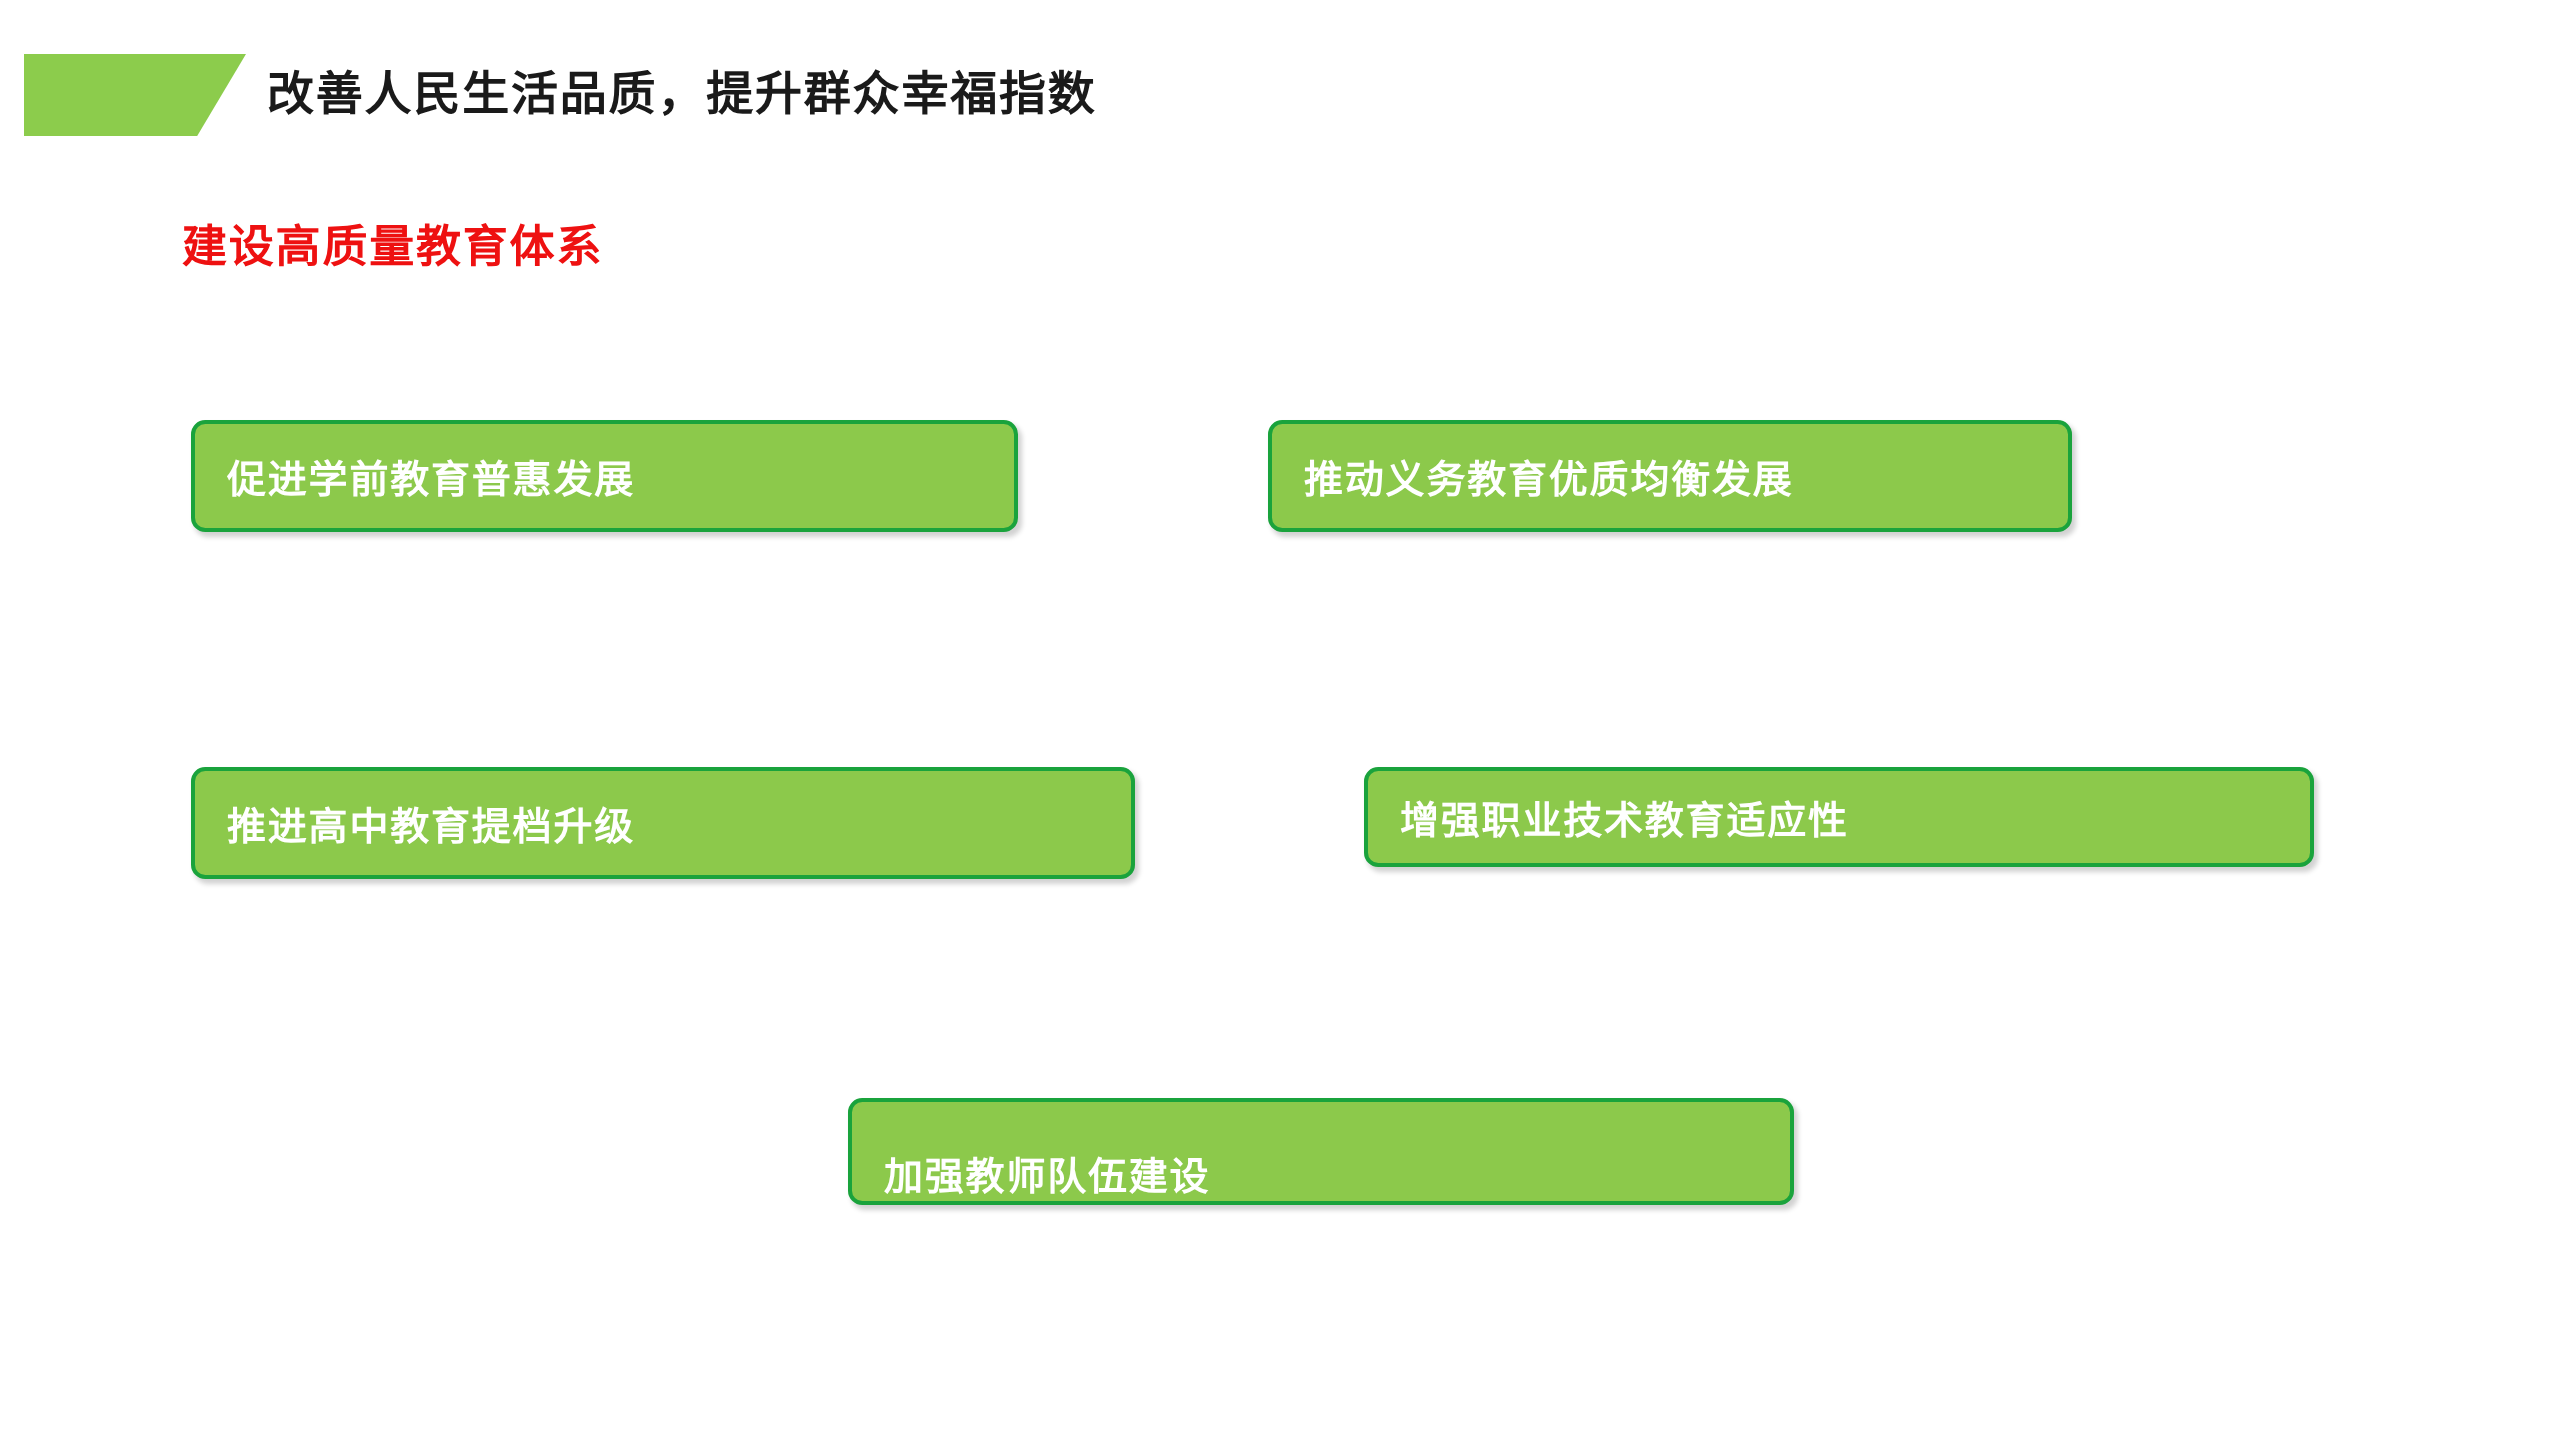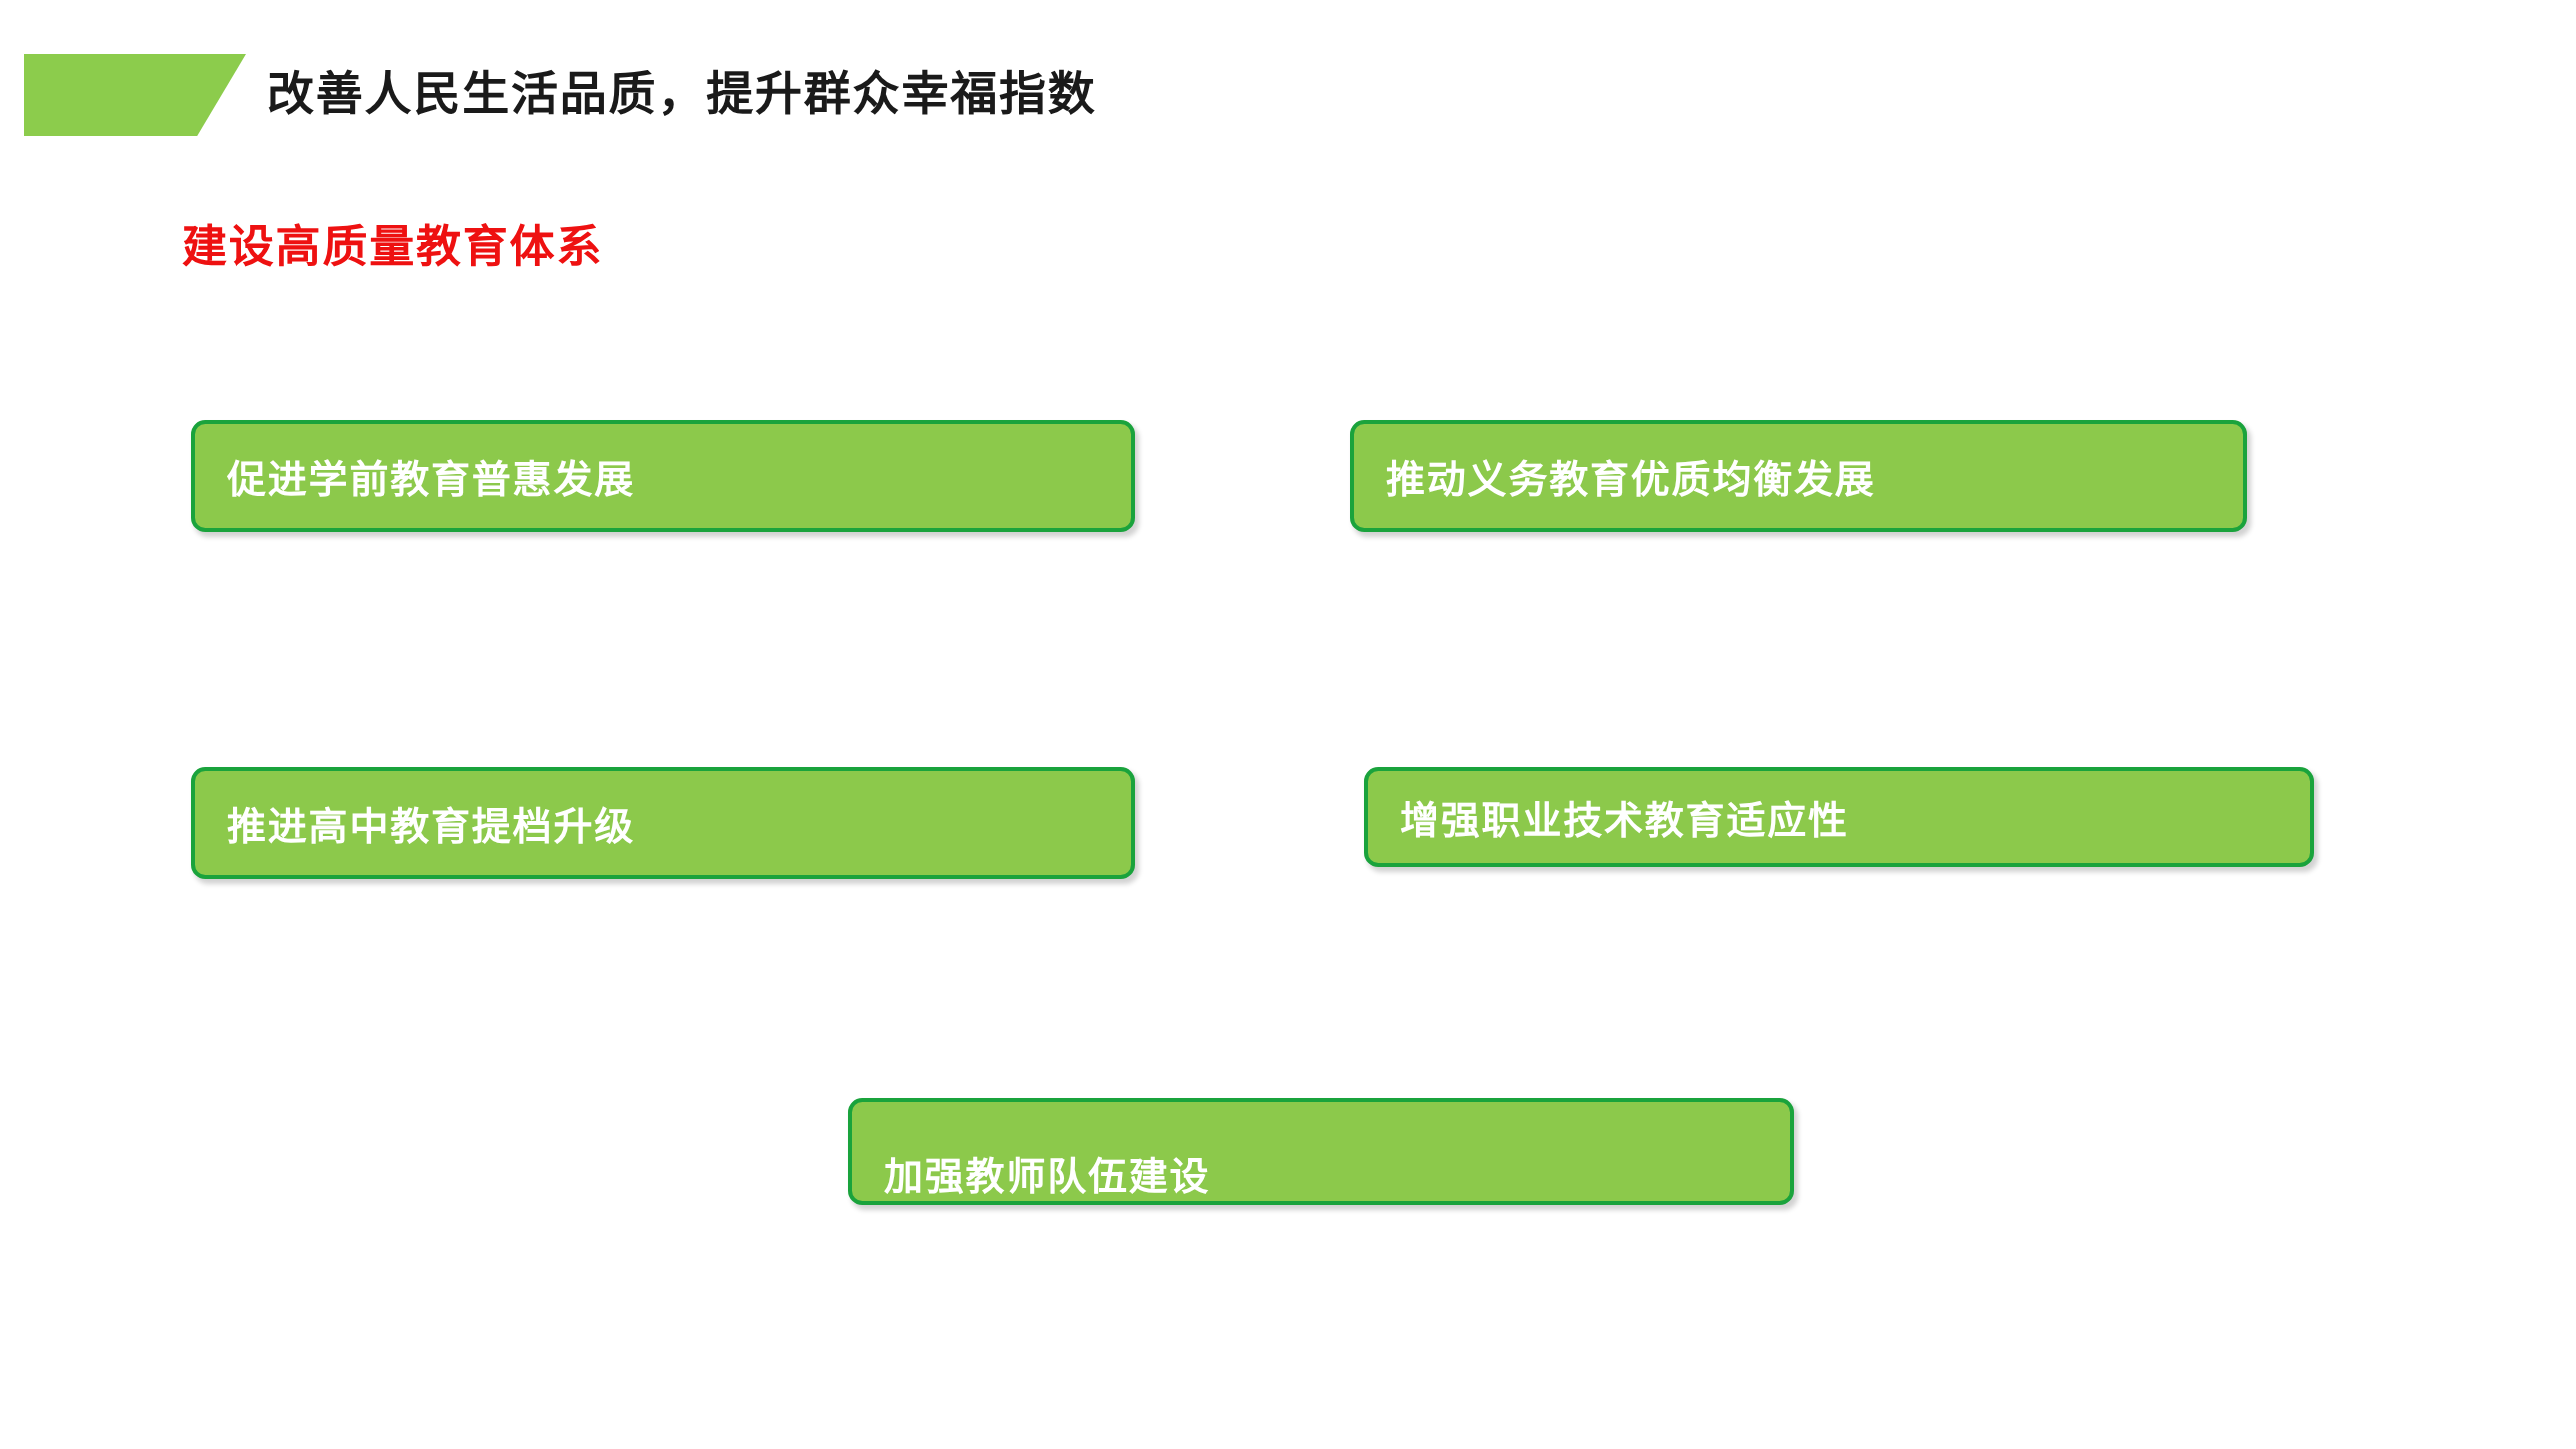--- a/index.html
+++ b/index.html
@@ -71,22 +71,22 @@
   }
   .box-label {
     color: #ffffff;
     font-size: 39px;
     font-weight: bold;
     letter-spacing: 1.8px;
     white-space: nowrap;
     padding-left: 32px;
   }
 
-  .box-1 { left: 191px;  top: 420px;  width: 944px; height: 112px; font-family: Liberation Serif, serif; }
-  .box-2 { left: 1350px; top: 420px;  width: 897px; height: 112px; }
+  .box-1 { left: 191px;  top: 420px;  width: 827px; height: 112px; font-family: Liberation Serif, serif; }
+  .box-2 { left: 1268px; top: 420px;  width: 804px; height: 112px; }
   .box-3 { left: 191px;  top: 767px;  width: 944px; height: 112px; }
   .box-4 { left: 1364px; top: 767px;  width: 950px; height: 100px; }
   .box-5 { left: 848px;  top: 1098px; width: 946px; height: 107px; align-items: flex-end; }
 </style>
 </head>
 <body>
 
 <div class="header">
   <div class="header-accent"></div>
   <div class="header-title">改善人民生活品质，提升群众幸福指数</div>

